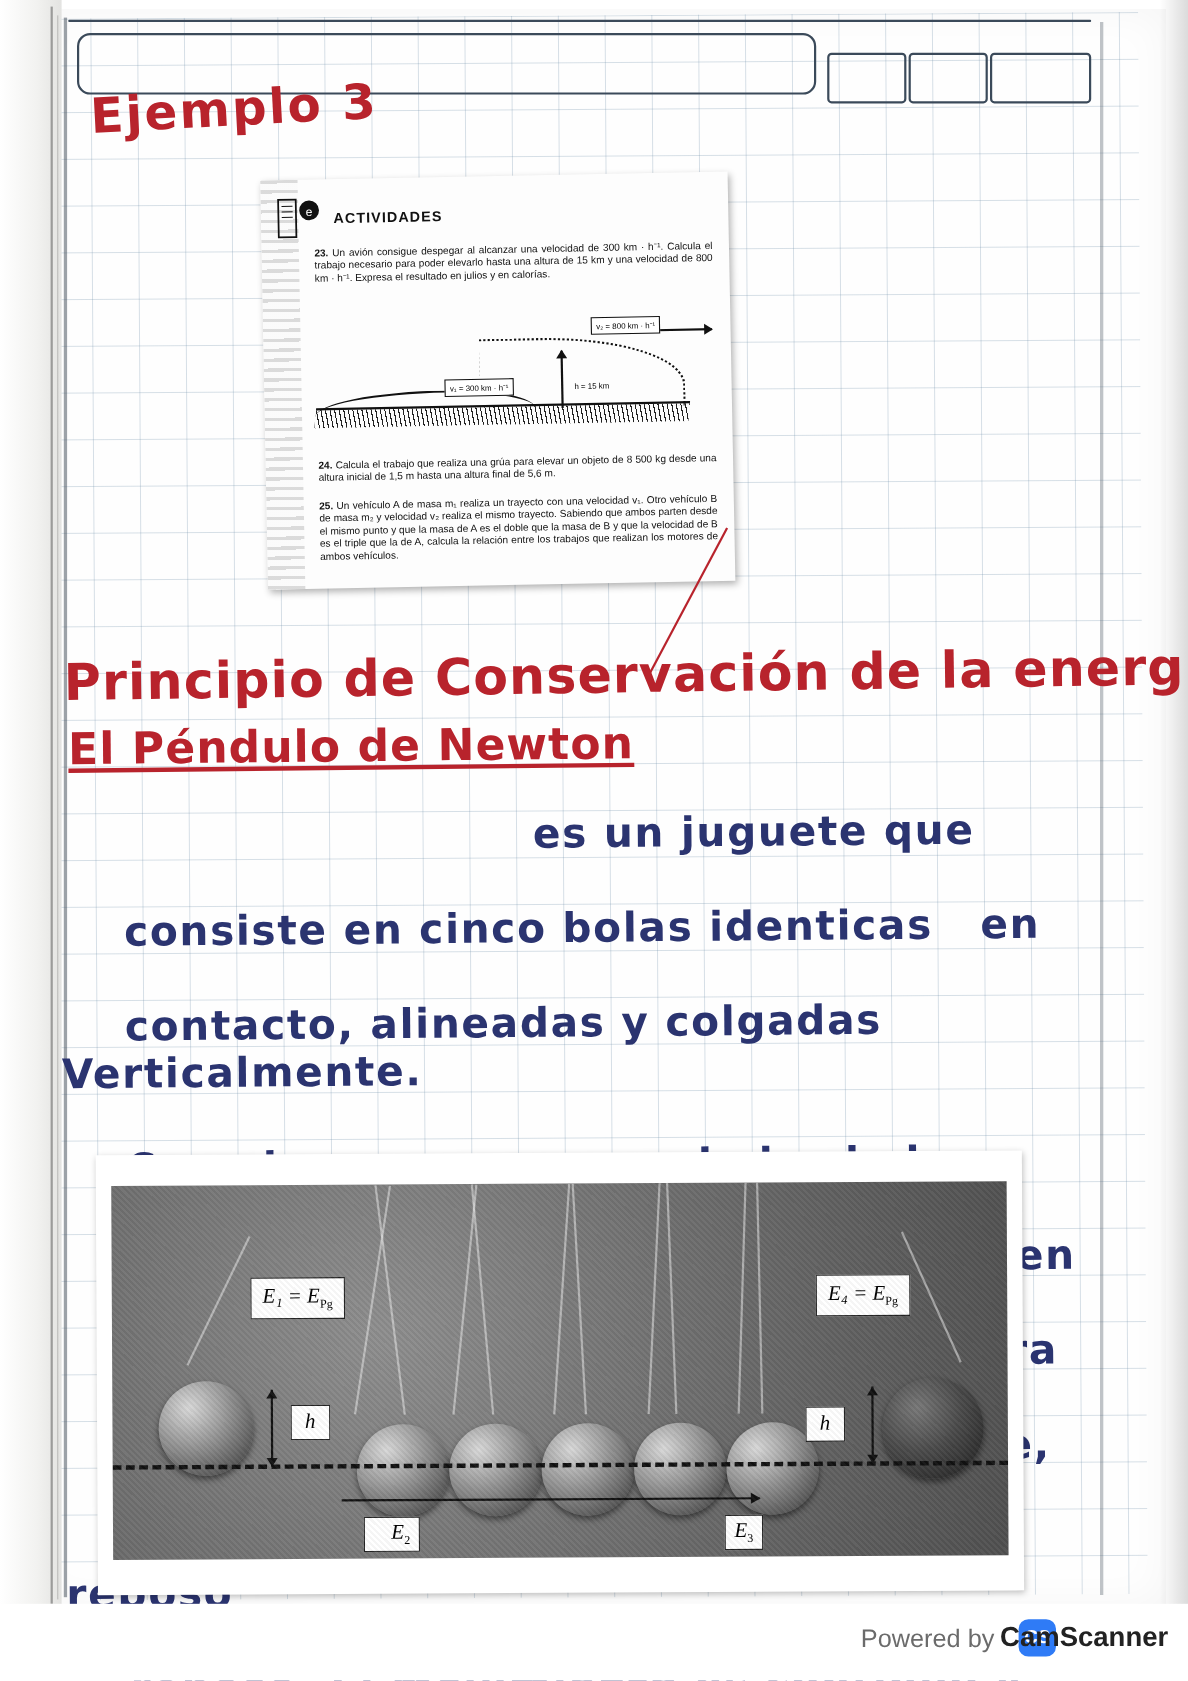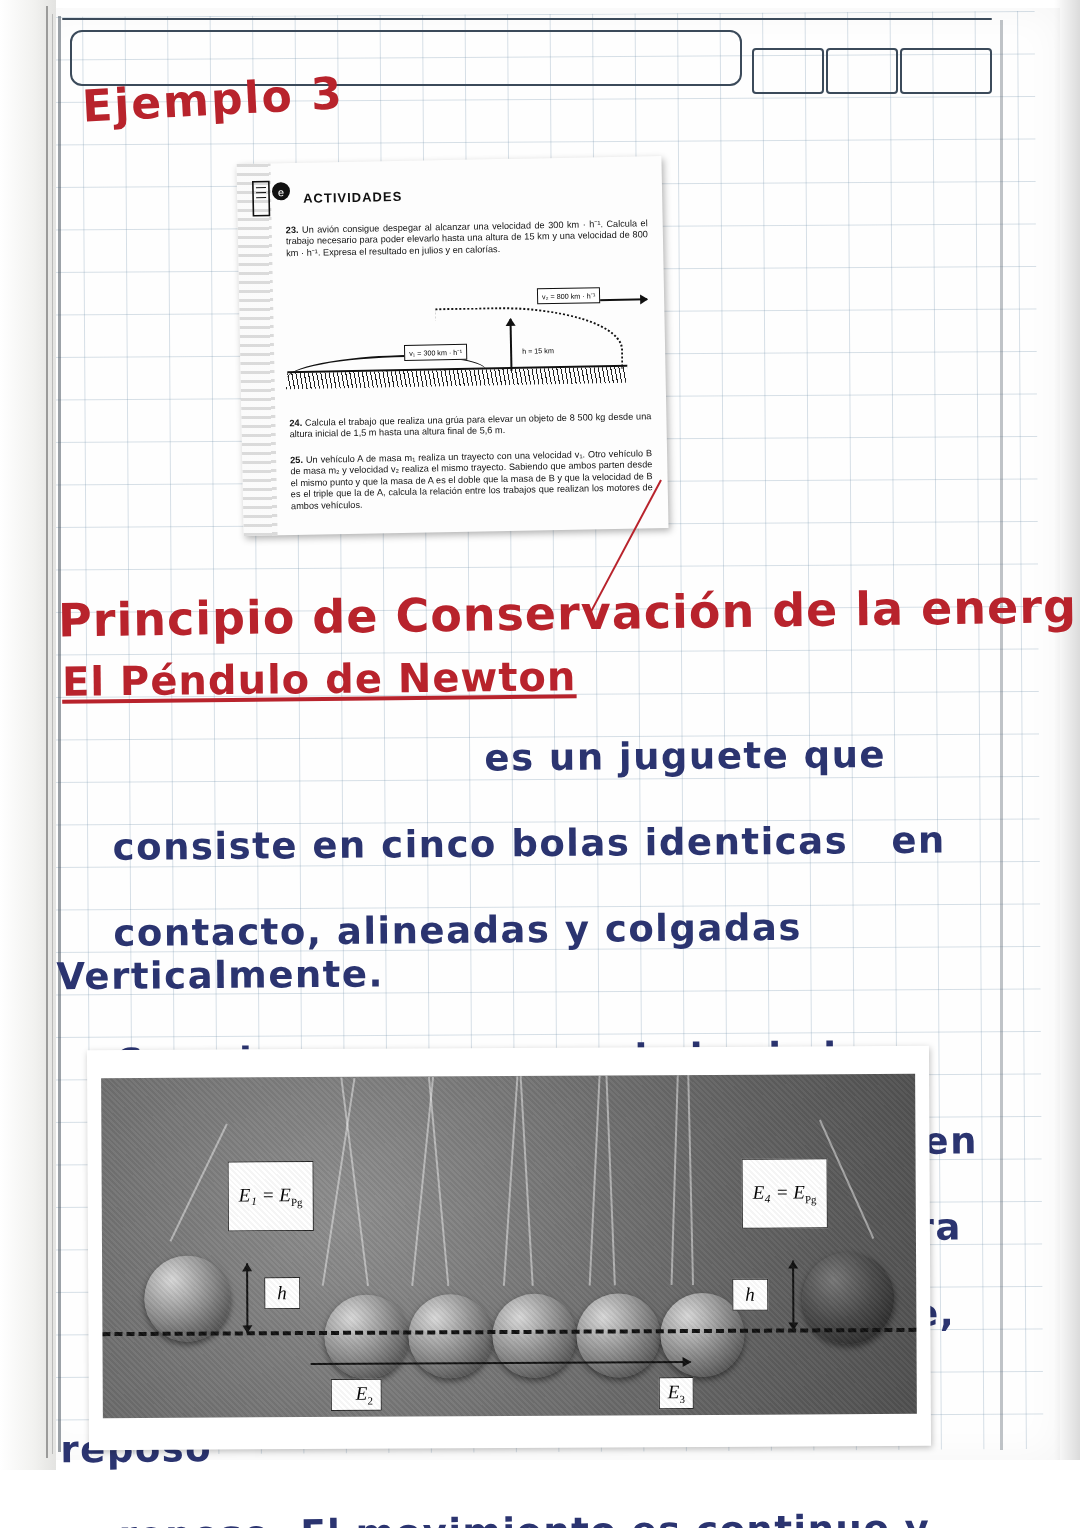--- a/index.html
+++ b/index.html
@@ -190,21 +190,21 @@
   .ball.dark{
     background:radial-gradient(circle at 34% 30%, #777 0%, #4a4a4a 45%, #1c1c1c 100%);
   }
   .dashline{
     position:absolute;left:0;top:254px;width:814px;height:0;
     border-top:4px dashed #111;
   }
   .eqbox{
     position:absolute;background:#fff;border:1px solid #222;
     font-family:"Liberation Serif", serif;font-size:19px;color:#000;
-    padding:22px 10px;font-style:italic;text-align:center;
+    padding:6px 10px;font-style:italic;text-align:center;
   }
   .eqbox sub{font-size:11px;font-style:normal;}
   .hbox{
     position:absolute;background:#fff;border:1px solid #222;
     font-family:"Liberation Serif", serif;font-style:italic;font-size:19px;
     padding:4px 12px;
   }
   .varrow{position:absolute;width:2px;background:#111;}
   .varrow:before{content:"";position:absolute;left:-4px;top:0;border-bottom:8px solid #111;border-left:5px solid transparent;border-right:5px solid transparent;}
   .varrow:after{content:"";position:absolute;left:-4px;bottom:0;border-top:8px solid #111;border-left:5px solid transparent;border-right:5px solid transparent;}
@@ -367,14 +367,19 @@
       <div class="harrow" style="left:208px;top:286px;width:380px;"></div>
       <div class="e-label" style="left:228px;top:302px;padding-left:24px;">
         <span>E</span><sub>2</sub>
       </div>
       <div class="e-label" style="left:556px;top:302px;">
         <span>E</span><sub>3</sub>
       </div>
     </div>
   </div>
 
+  <div id="footer">
+    <div id="powered">Powered by</div>
+    <div id="cs-badge">CS</div>
+    <div id="cs-name">CamScanner</div>
+  </div>
 
 </div>
 
 </body></html>

